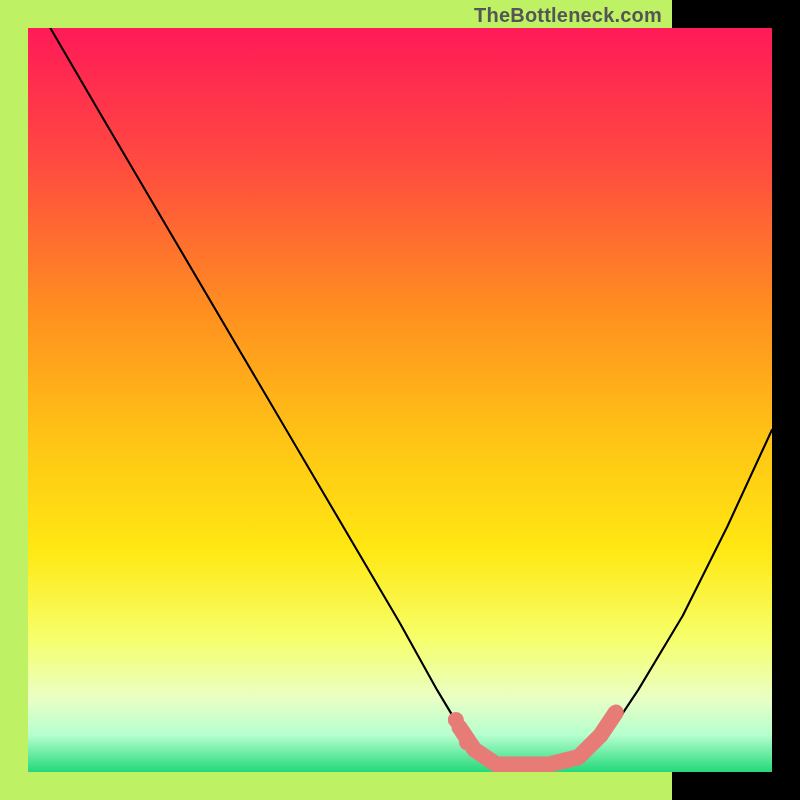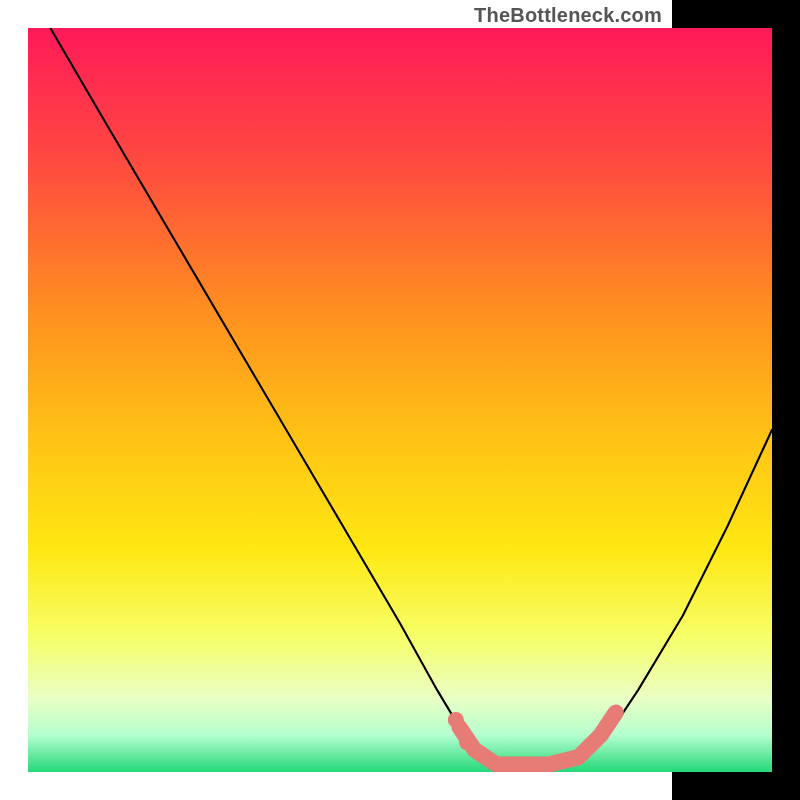--- a/index.html
+++ b/index.html
@@ -8,21 +8,21 @@
     width: 800px;
     height: 800px;
     background: #000;
     overflow: hidden;
     font-family: Arial, Helvetica, sans-serif;
   }
   .outer {
     position: relative;
     width: 672px;
     height: 800px;
-    background: #ffffff;
+    background: #bef264;
   }
   .watermark {
     position: absolute;
     top: 4px;
     right: 10px;
     color: #555;
     font-size: 20px;
     font-weight: 600;
     letter-spacing: 0.2px;
     z-index: 10;

